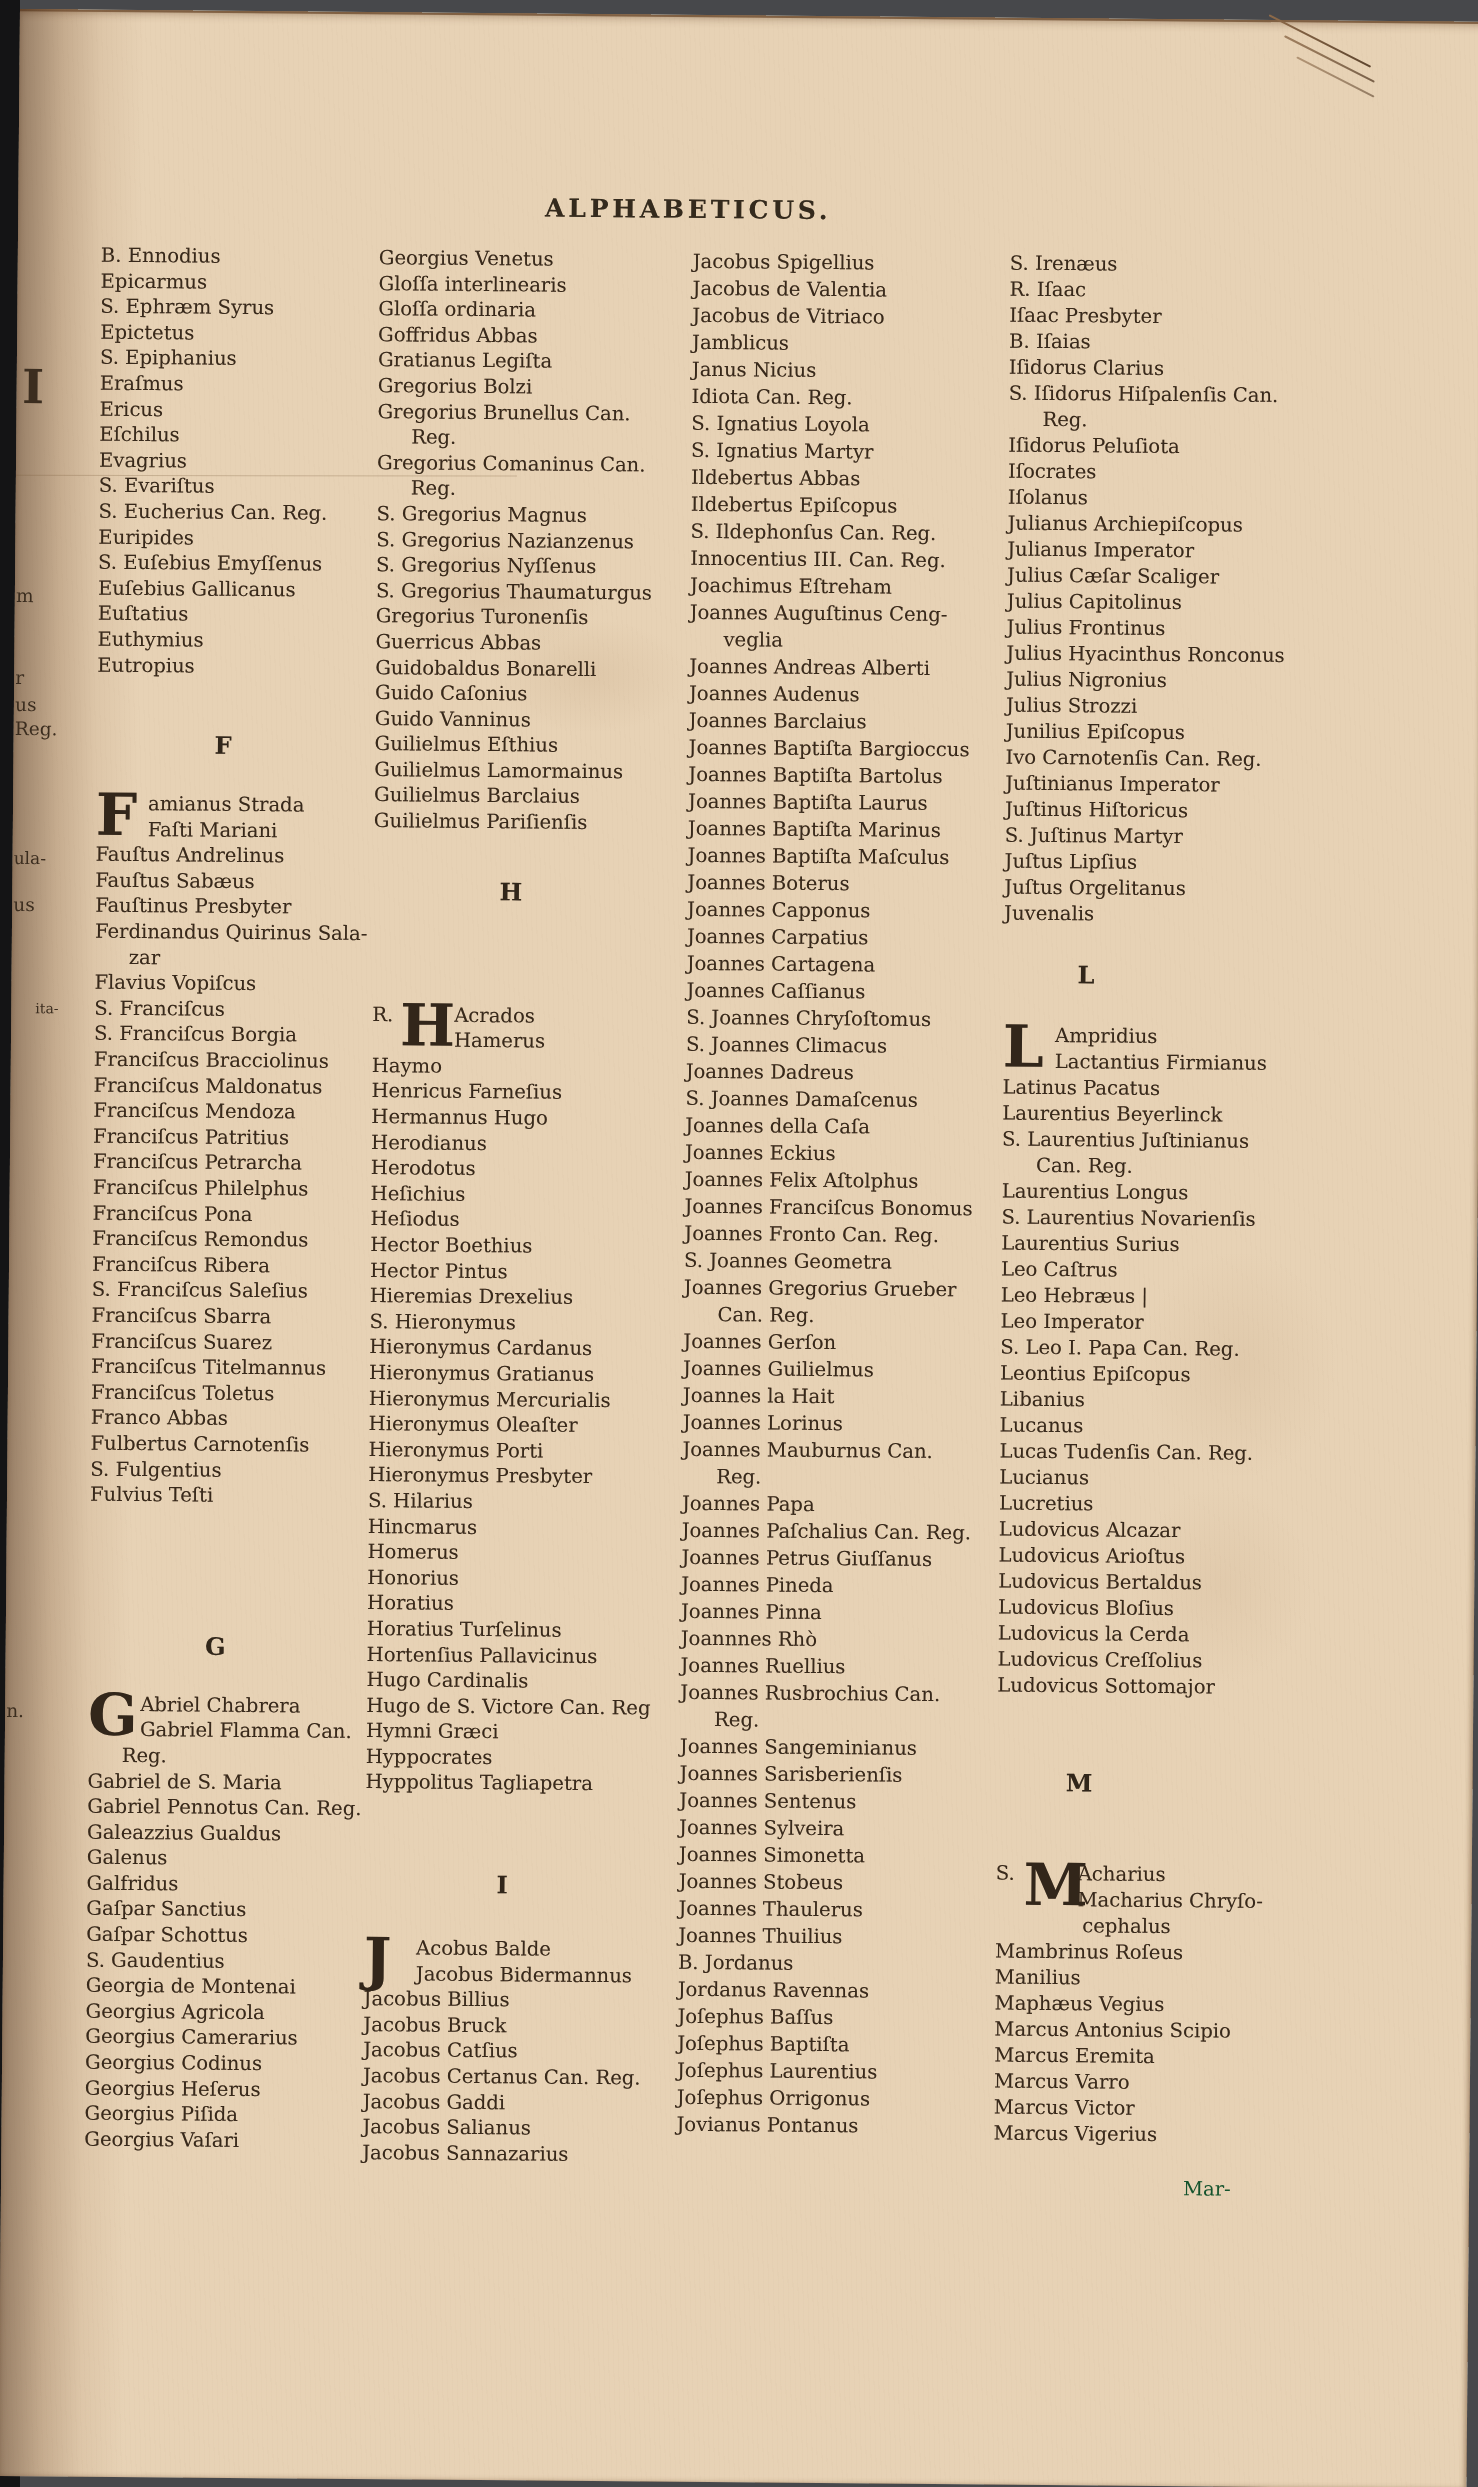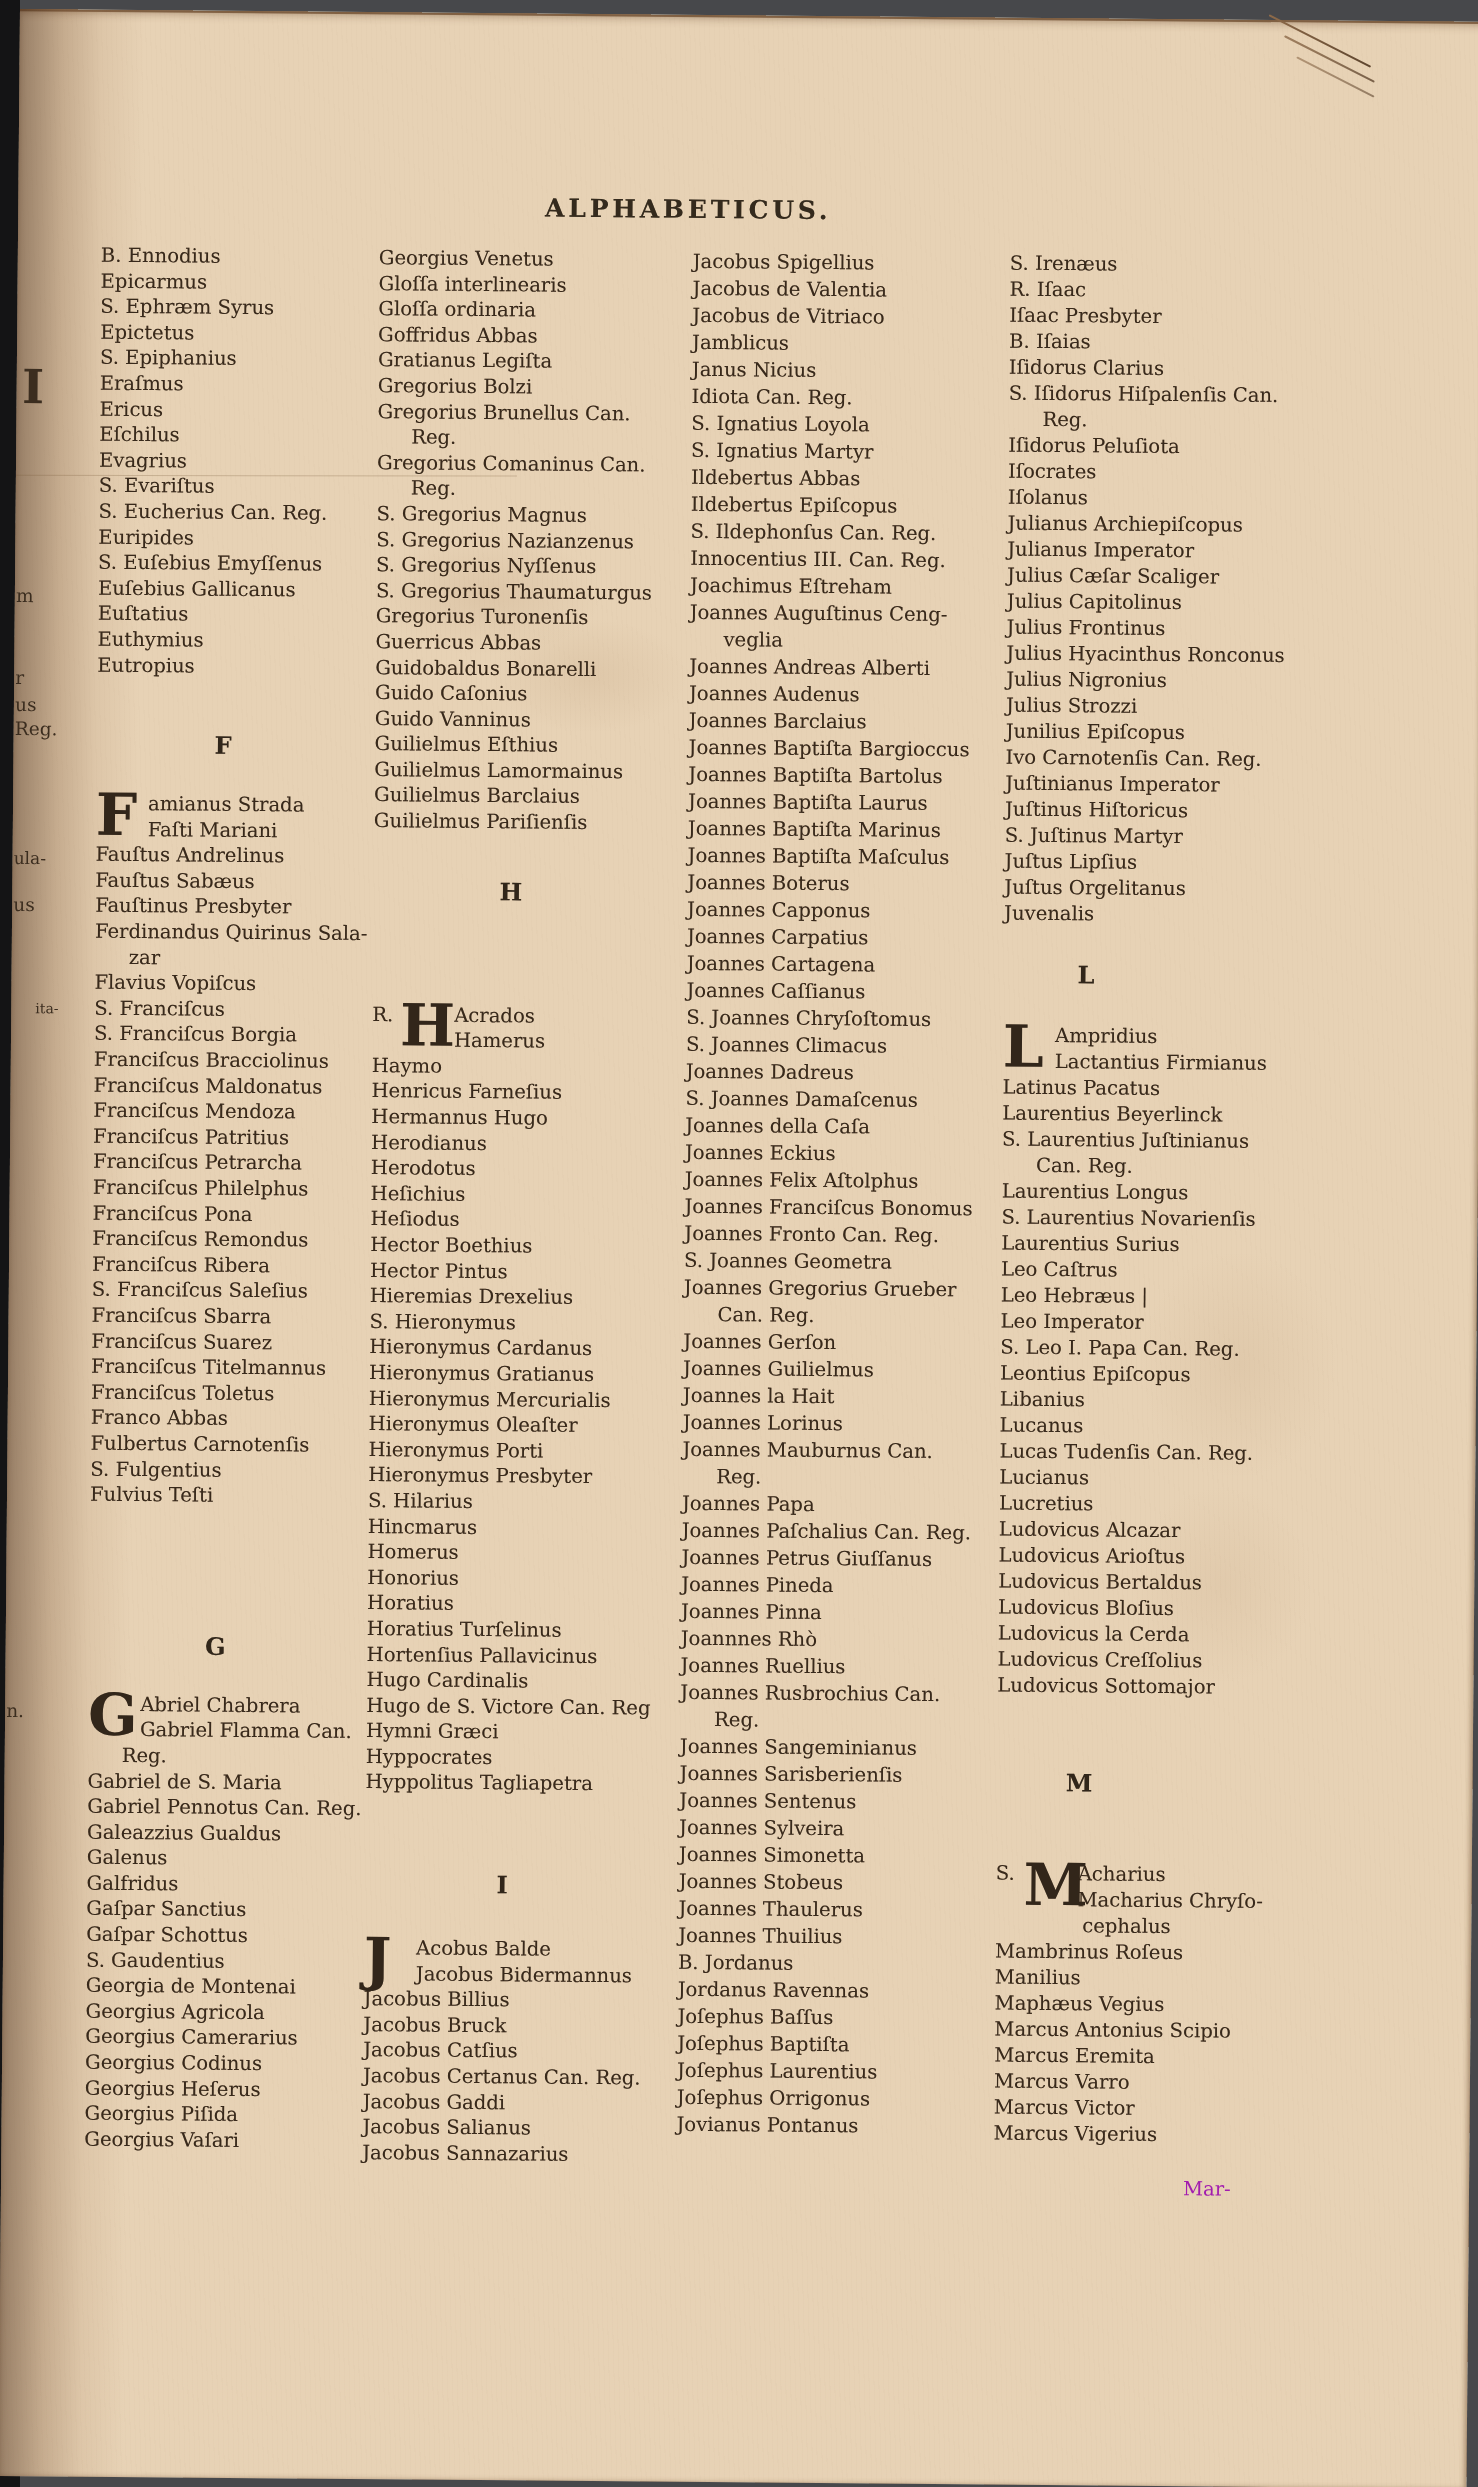--- a/index.html
+++ b/index.html
@@ -34,21 +34,21 @@
     background:radial-gradient(142px 163px at 50% 30%, rgba(160,120,80,0.10), rgba(0,0,0,0) 70%),
                radial-gradient(131px 142px at 45% 75%, rgba(160,120,80,0.09), rgba(0,0,0,0) 70%);}
   .stack-line{position:absolute;height:1.6px;background:linear-gradient(90deg,#8d6a49,#5e452e);border-radius:1.1px;}
   .sl1{left:1263px;top:40px;width:114px;transform:rotate(27deg);}
   .sl2{left:1279px;top:58px;width:101px;transform:rotate(27deg);opacity:.8;}
   .sl3{left:1292px;top:76px;width:87px;transform:rotate(27deg);opacity:.6;}
 
   .title{position:absolute;left:463px;top:180px;width:414px;text-align:center;
     font-size:25px;font-weight:700;letter-spacing:3.8px;color:#342a1d;
     text-shadow:0 0 0.5px rgba(60,45,25,0.5);}
-  .catchword{position:absolute;left:1182px;top:2158px;font-size:19.6px;color:#a21caf;}
+  .catchword{position:absolute;left:1182px;top:2158px;font-size:19.6px;color:#14532d;}
 
   .col{position:absolute;color:#38291b;font-size:19.6px;text-shadow:0 0 0.5px rgba(70,50,30,0.35);}
   .line,.cl{white-space:nowrap;height:var(--lh);line-height:var(--lh);}
   .hletter{font-size:24px;line-height:26px;width:109px;text-align:center;color:#31261a;font-weight:700;}
   .capblock{position:relative;}
   .capblock .cap{position:absolute;top:-5.4px;font-size:58px;line-height:1;font-weight:700;color:#32261a;}
   .capblock .pre{position:absolute;left:0;top:0;font-size:19.6px;line-height:var(--lh);}
   .frag{position:absolute;color:#3b2d1f;line-height:1;white-space:nowrap;}
 </style>
 </head>

